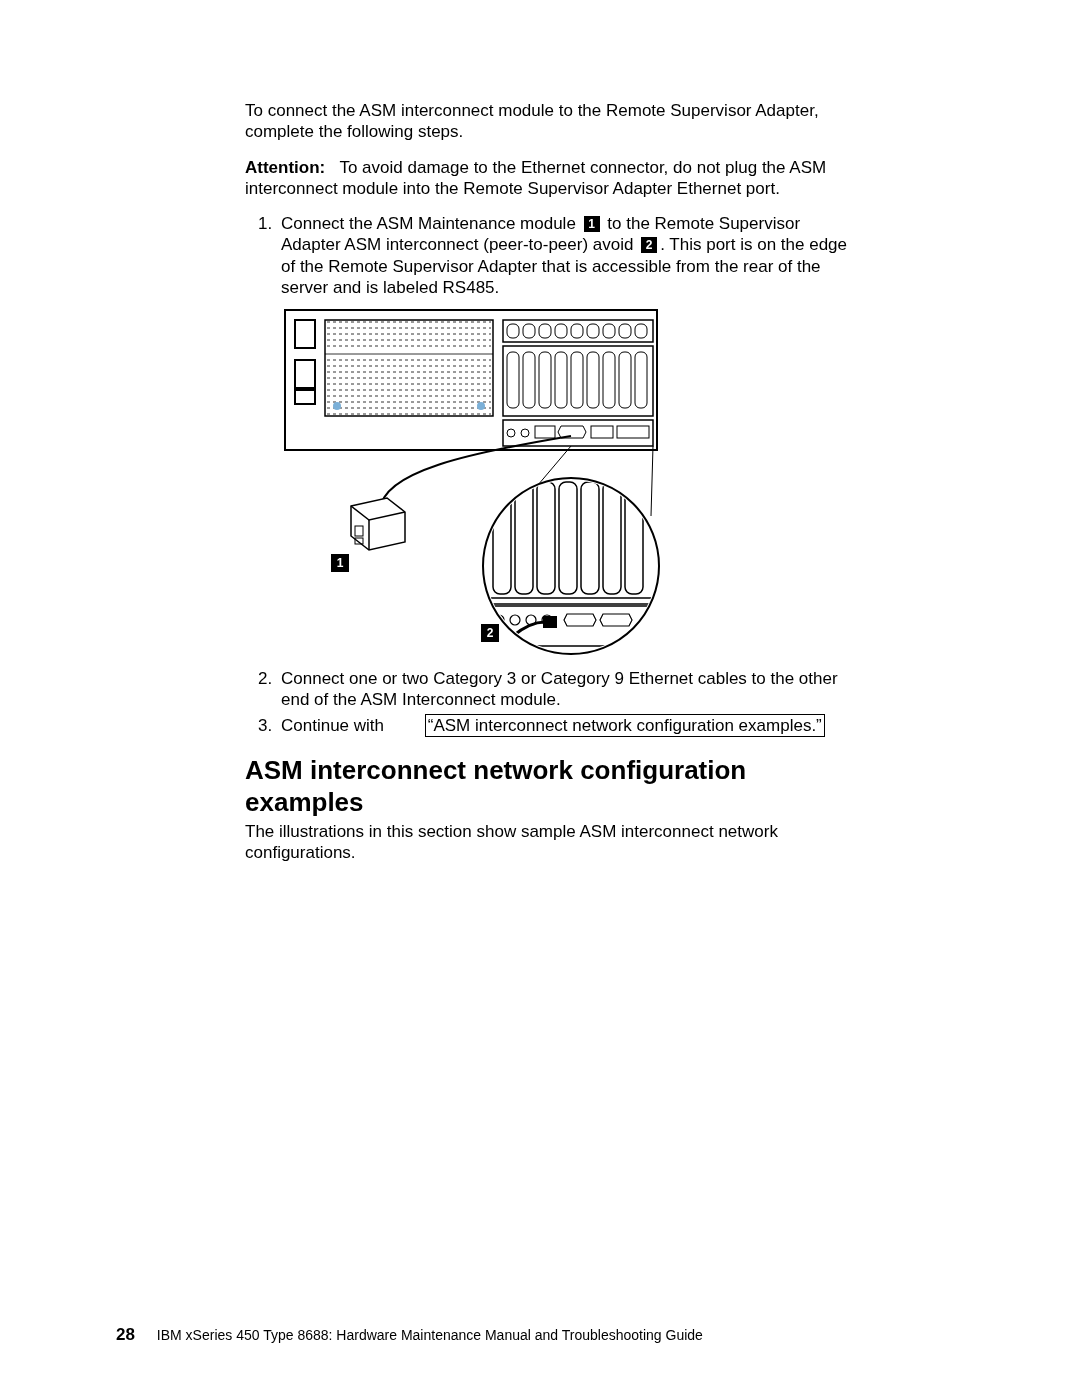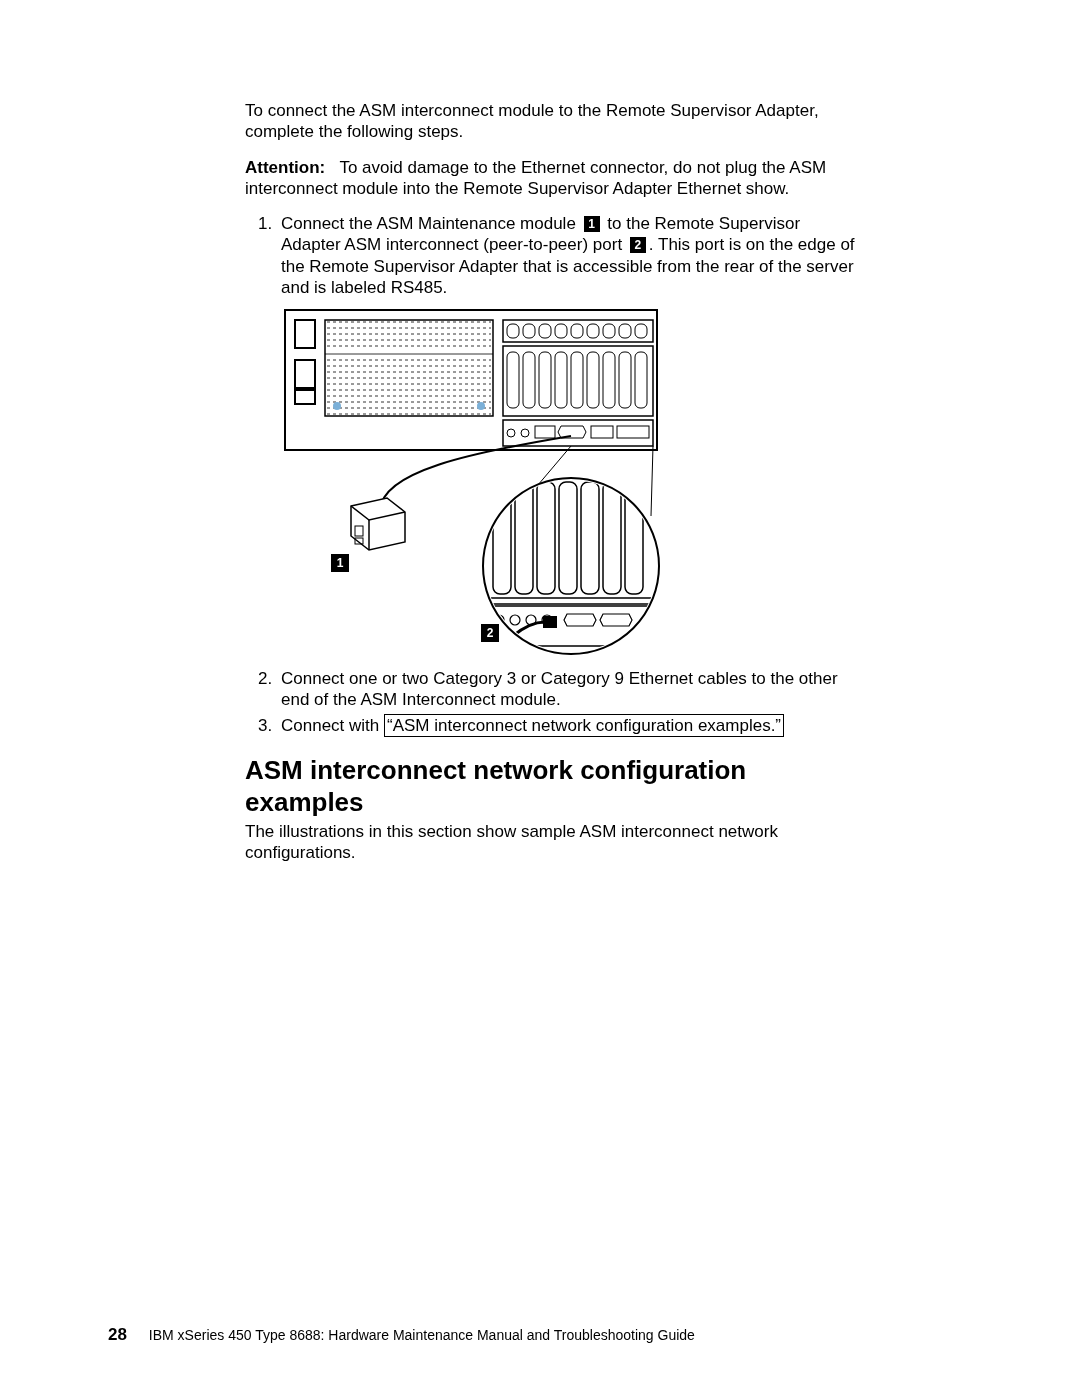--- a/index.html
+++ b/index.html
@@ -59,62 +59,63 @@
     height: 18px;
     text-align: center;
     line-height: 18px;
     font-size: 12px;
     font-weight: bold;
     font-family: Arial, sans-serif;
   }
   .link-ref {
     border: 1px solid #000;
     padding: 1px 2px;
+    margin-left: 36px;
   }
   .heading {
     font-weight: bold;
     font-size: 26px;
     margin: 18px 0 2px 0;
   }
   .diagram-slot {
     margin: 8px 0 12px 0;
     width: 380px;
     height: 350px;
     position: relative;
   }
   .footer {
     position: absolute;
     bottom: 52px;
-    left: 108px;
+    left: 116px;
     font-size: 14px;
   }
   .footer .pnum {
     font-weight: bold;
     font-size: 17px;
     margin-right: 18px;
   }
   svg { display: block; }
 </style>
 </head>
 <body>
 
 <div class="page">
   <div class="content">
 
     <p class="para">To connect the ASM interconnect module to the Remote Supervisor Adapter, complete the following steps.</p>
 
     <p class="para">
-      <span class="bold">Attention:</span>&nbsp;&nbsp;&nbsp;<span>To avoid damage to the Ethernet connector, do not plug the ASM interconnect module into the Remote Supervisor Adapter Ethernet show.</span>
+      <span class="bold">Attention:</span>&nbsp;&nbsp;&nbsp;<span>To avoid damage to the Ethernet connector, do not plug the ASM interconnect module into the Remote Supervisor Adapter Ethernet port.</span>
     </p>
 
     <ol class="ol">
       <li>
         <span>Connect the ASM Maintenance module</span>
         <span class="inline-num">1</span>
-        <span>to the Remote Supervisor Adapter ASM interconnect (peer-to-peer) port</span>
+        <span>to the Remote Supervisor Adapter ASM interconnect (peer-to-peer) avoid</span>
         <span class="inline-num">2</span><span>. This port is on the edge of the Remote Supervisor Adapter that is accessible from the rear of the server and is labeled RS485.</span>
 
         <div class="diagram-slot">
           <svg viewBox="0 0 380 350" width="380" height="350">
 
             <rect x="4" y="4" width="372" height="140" fill="#fff" stroke="#000" stroke-width="2"></rect>
 
             <rect x="14" y="14" width="20" height="28" fill="none" stroke="#000" stroke-width="2"></rect>
             <rect x="14" y="54" width="20" height="28" fill="none" stroke="#000" stroke-width="2"></rect>
             <rect x="14" y="84" width="20" height="14" fill="none" stroke="#000" stroke-width="2"></rect>
@@ -219,21 +220,21 @@
           <span class="callout-num" style="position:absolute; left:50px; top:248px;">1</span>
           <span class="callout-num" style="position:absolute; left:200px; top:318px;">2</span>
         </div>
       </li>
 
       <li>
         <span>Connect one or two Category 3 or Category 9 Ethernet cables to the other end of the ASM Interconnect module.</span>
       </li>
 
       <li>
-        <span>Connect with</span>
+        <span>Continue with</span>
         <span class="link-ref">“ASM interconnect network configuration examples.”</span>
       </li>
     </ol>
 
     <div class="heading">ASM interconnect network configuration examples</div>
     <p class="para" style="margin-bottom:16px;">The illustrations in this section show sample ASM interconnect network configurations.</p>
   </div>
 
   <div class="footer">
     <span class="pnum">28</span>

